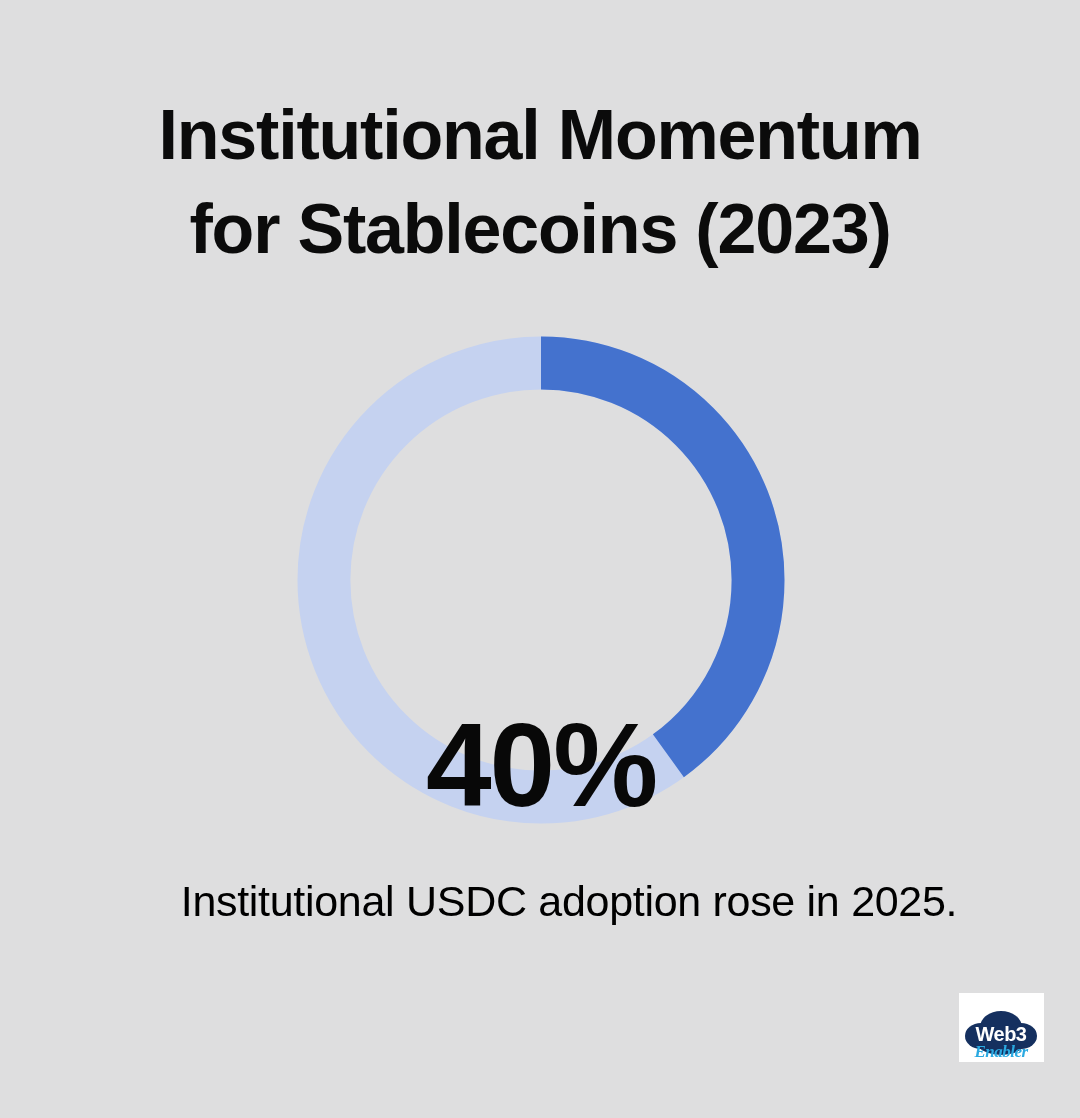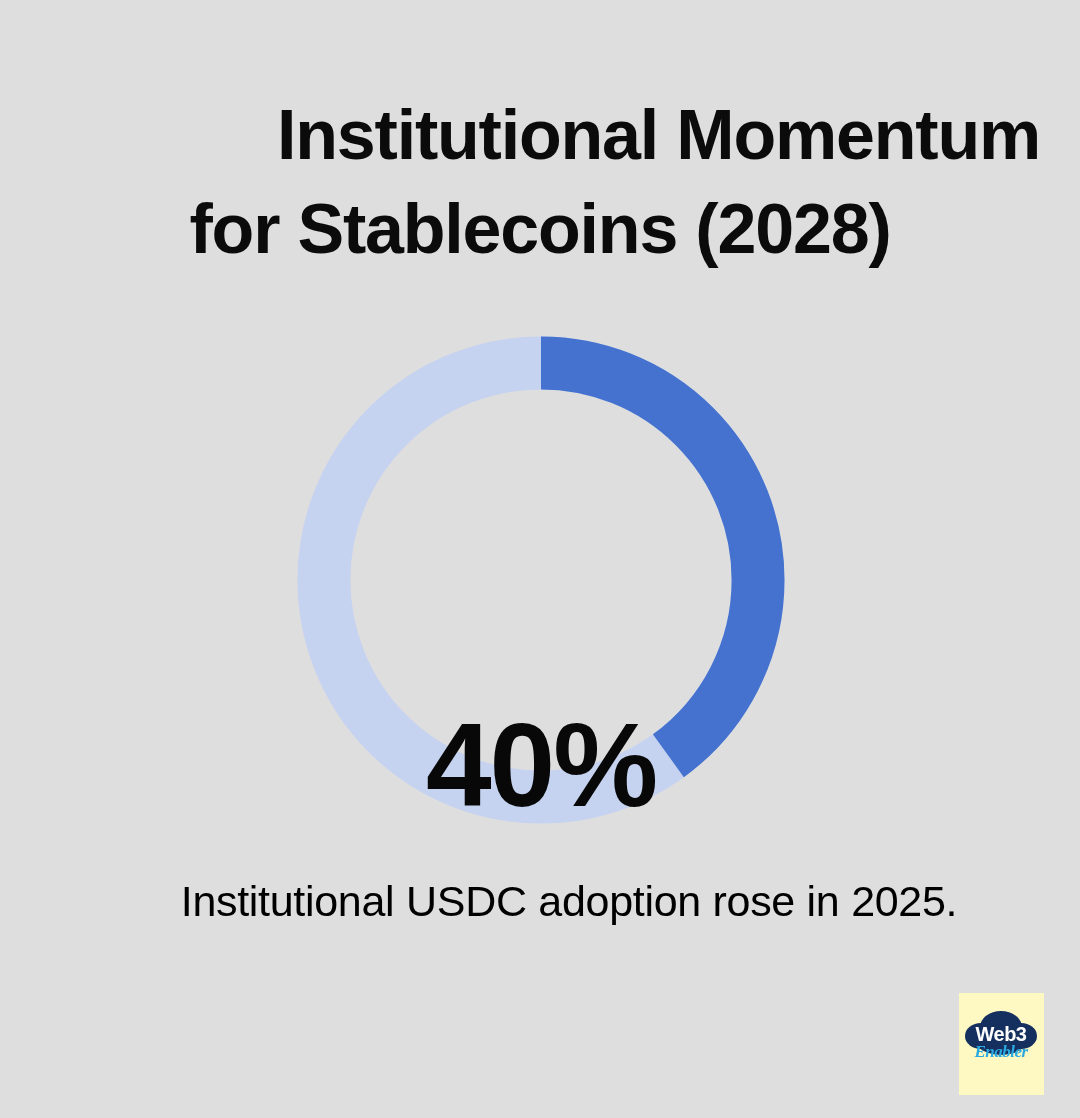--- a/index.html
+++ b/index.html
@@ -95,22 +95,22 @@
     color: #20252b;
     white-space: nowrap;
   }
 
   
   .logo {
     position: absolute;
     left: 959px;
     top: 993px;
     width: 85px;
-    height: 102px;
-    background: #fef9c3;
+    height: 69px;
+    background: #ffffff;
     overflow: hidden;
   }
   .logo-svg {
     display: block;
     width: 85px;
     height: 86px;
   }
   .logo-wordmark {
     font-family: "Liberation Sans", sans-serif;
     font-weight: bold;
@@ -126,22 +126,22 @@
     fill: #2aa9e1;
     letter-spacing: -0.5px;
   }
 </style>
 </head>
 <body style="background: rgb(222, 222, 223);">
 
 <div class="infographic" style="background: rgb(222, 222, 223);">
 
   <div class="title-block">
-    <span class="title-line" style="color: rgb(11, 11, 11); text-align: right;">Institutional Momentum</span>
-    <span class="title-line" style="color: rgb(11, 11, 11);">for Stablecoins (2028)</span>
+    <span class="title-line" style="color: rgb(11, 11, 11);">Institutional Momentum</span>
+    <span class="title-line" style="color: rgb(11, 11, 11);">for Stablecoins (2023)</span>
   </div>
 
   <div class="donut-wrap" style="left: 297px; top: 336px; width: 488px; height: 488px;">
     <svg class="donut-svg" viewBox="0 0 489 489" xmlns="http://www.w3.org/2000/svg" style="width: 488px; height: 488px;">
 
       <circle id="donut-track" cx="244.5" cy="244.5" r="217.5" fill="none" stroke-width="53" stroke-linecap="butt" stroke="#c5d2f0" stroke-dasharray="1366.59280431156 0"></circle>
 
       <circle id="donut-value-arc" cx="244.5" cy="244.5" r="217.5" fill="none" stroke-width="53" stroke-linecap="butt" transform="rotate(-90 244.5 244.5)" stroke="#4472ce" stroke-dasharray="546.6371217246241 819.955682586936" stroke-dashoffset="0"></circle>
     </svg>
     <div class="donut-center" style="width: 488px; height: 488px;">

